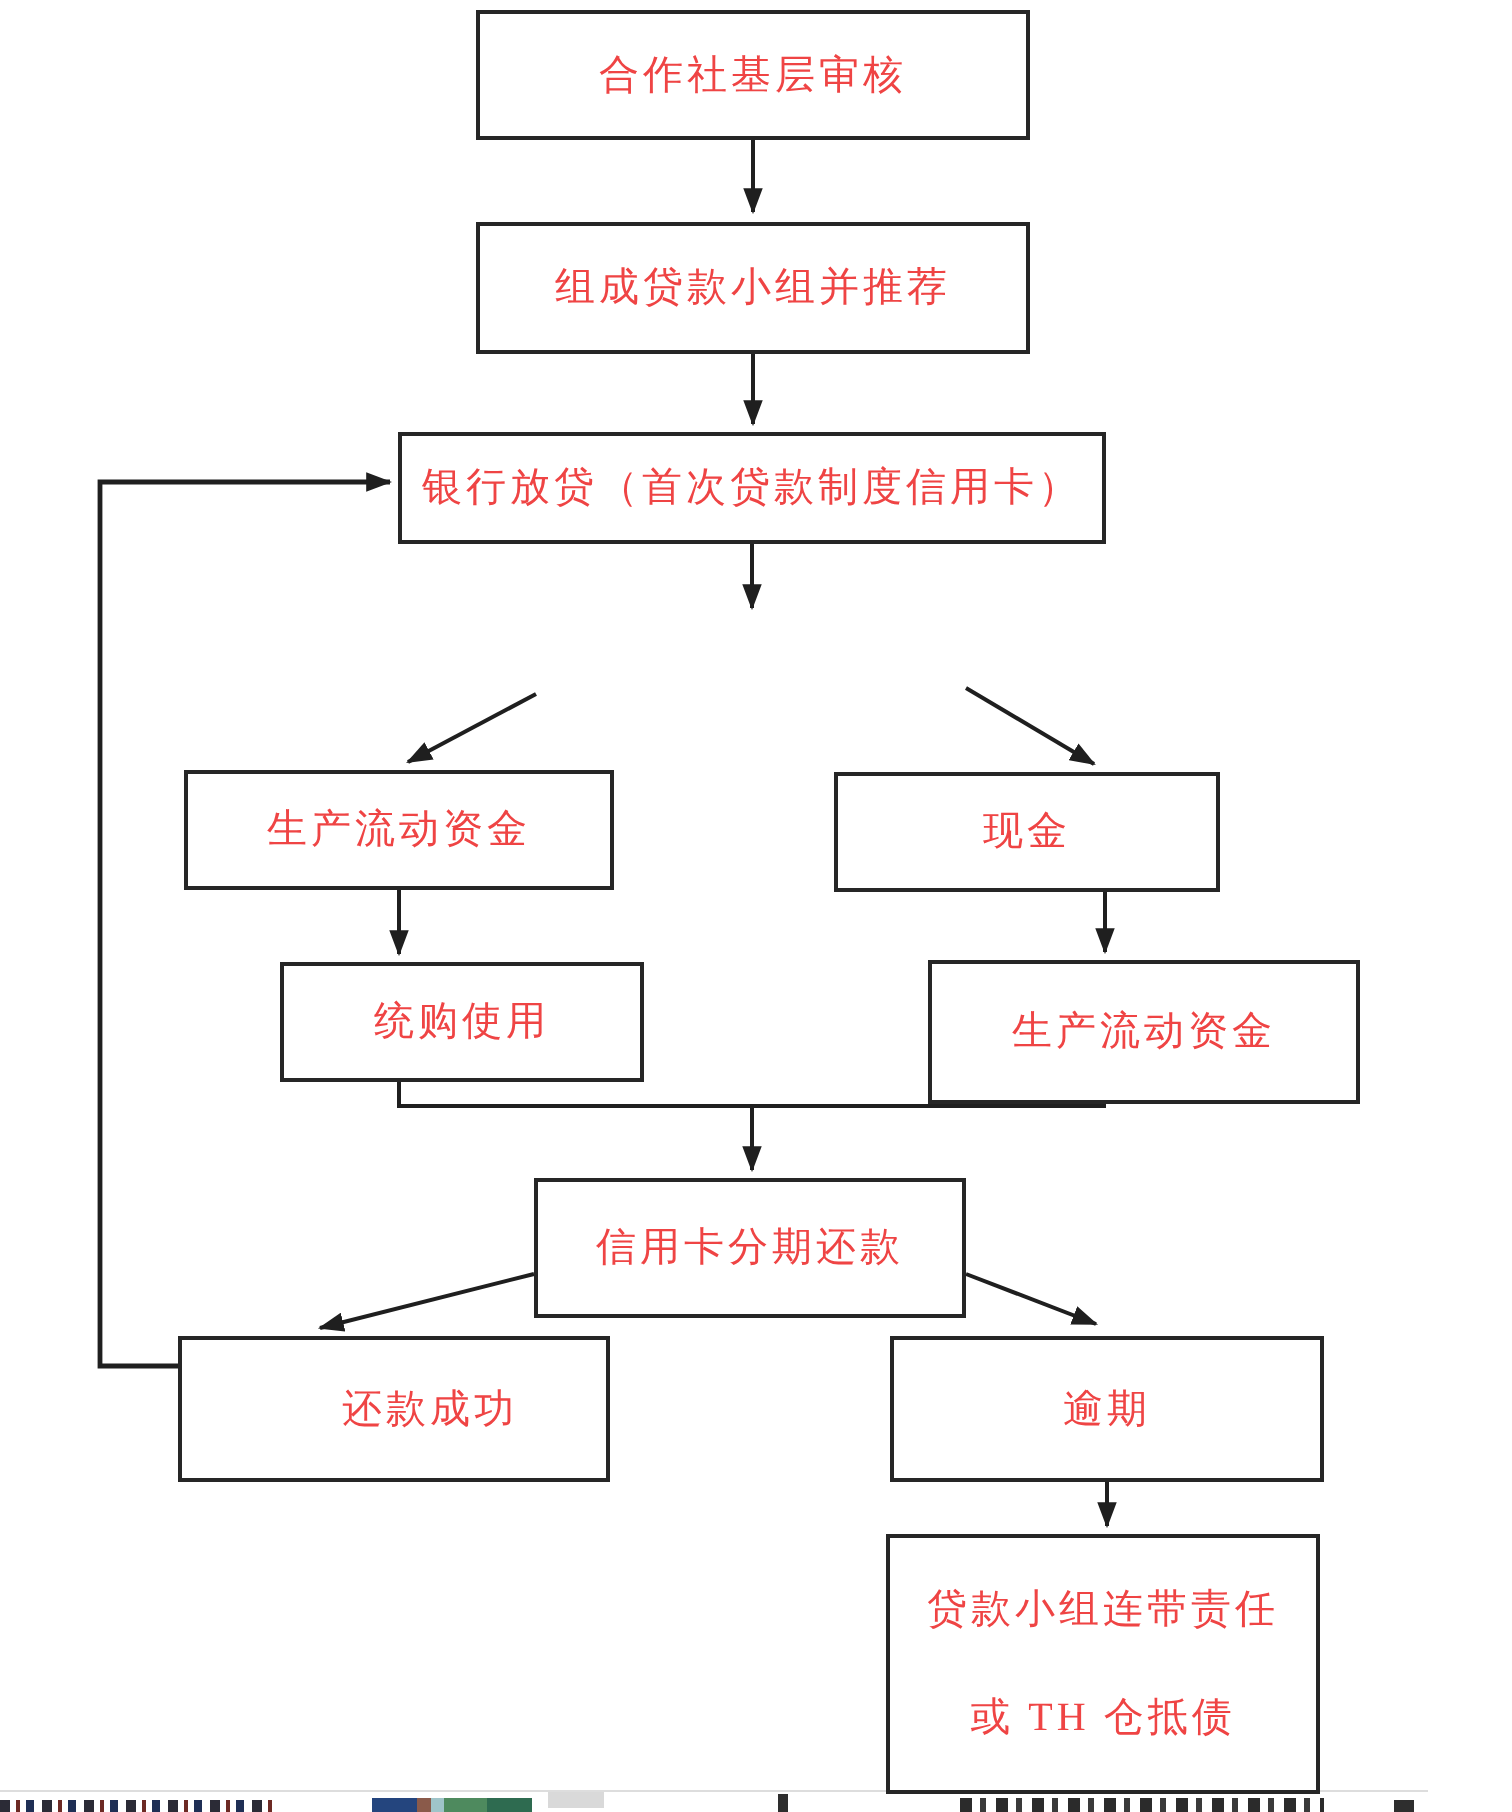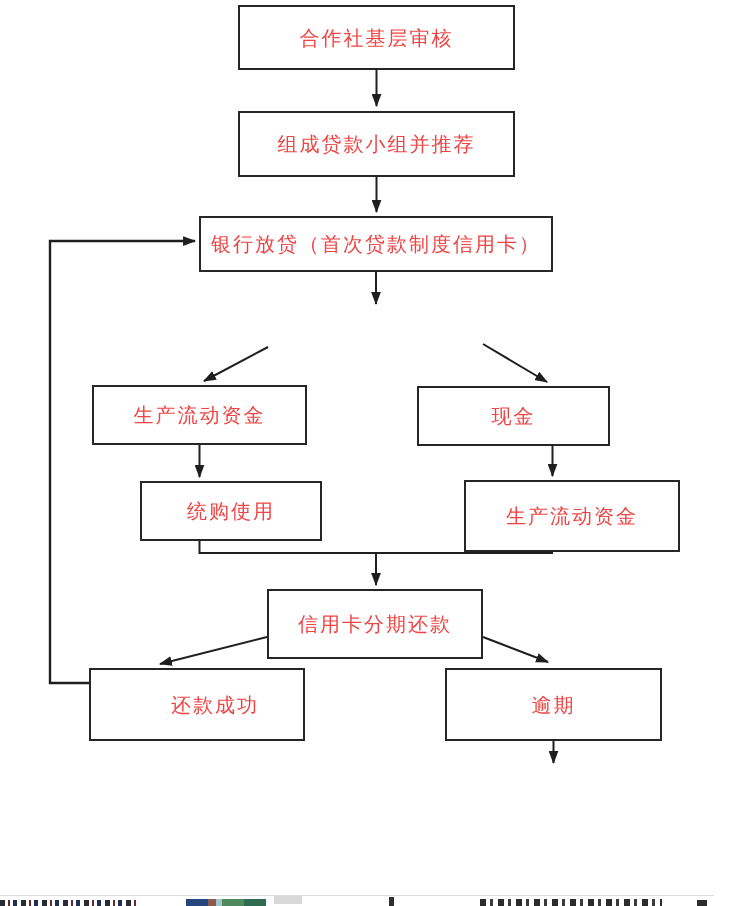--- a/index.html
+++ b/index.html
@@ -100,20 +100,24 @@
   <div class="node" id="n-review">合作社基层审核</div>
   <div class="node" id="n-group">组成贷款小组并推荐</div>
   <div class="node" id="n-bank">银行放贷（首次贷款制度信用卡）</div>
   <div class="node" id="n-account">生产流动资金</div>
   <div class="node" id="n-cash">现金</div>
   <div class="node" id="n-purchase">统购使用</div>
   <div class="node" id="n-capital">生产流动资金</div>
   <div class="node" id="n-repay">信用卡分期还款</div>
   <div class="node" id="n-success">还款成功</div>
   <div class="node" id="n-overdue">逾期</div>
+  <div class="node two-line" id="n-liability">
+    <div>贷款小组连带责任</div>
+    <div>或 TH 仓抵债</div>
+  </div>
 
   <div class="frag" id="frag-line"></div>
   <div class="frag" id="frag-text-left"></div>
   <div class="frag" id="frag-image"></div>
   <div class="frag" id="frag-gray"></div>
   <div class="frag" id="frag-mark-1"></div>
   <div class="frag" id="frag-text-right"></div>
   <div class="frag" id="frag-mark-2"></div>
 
 </div>

